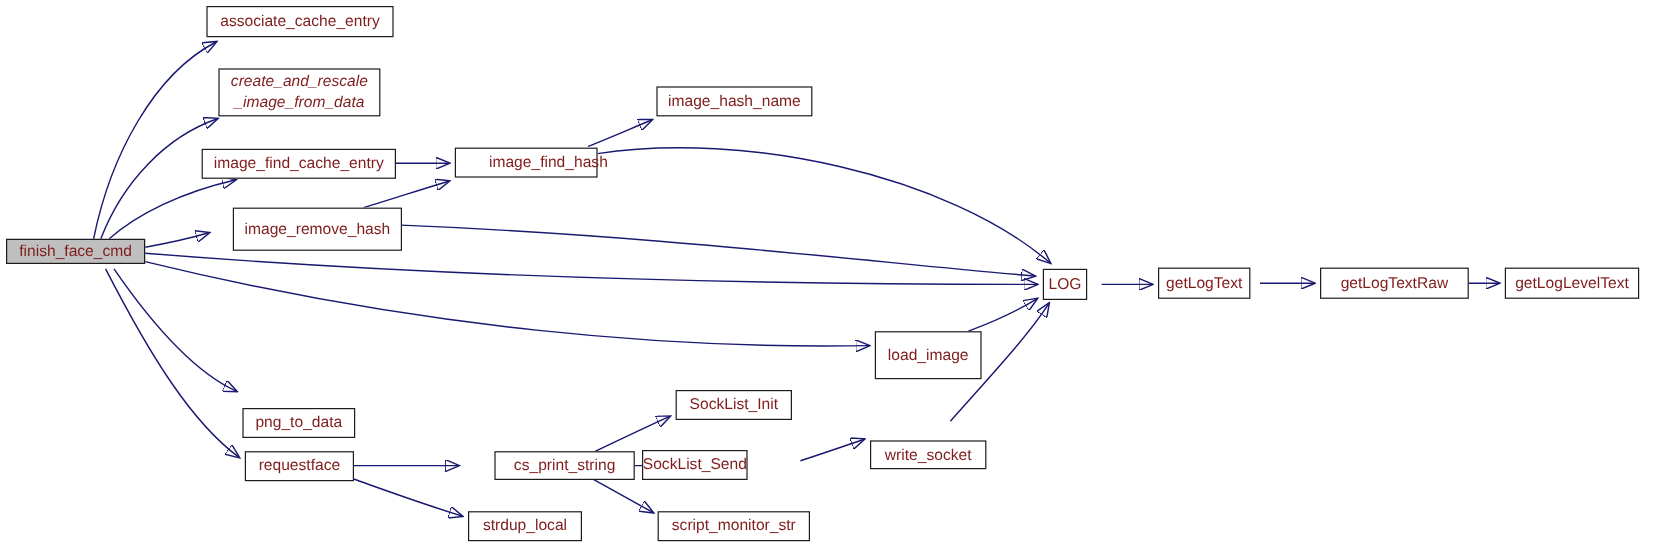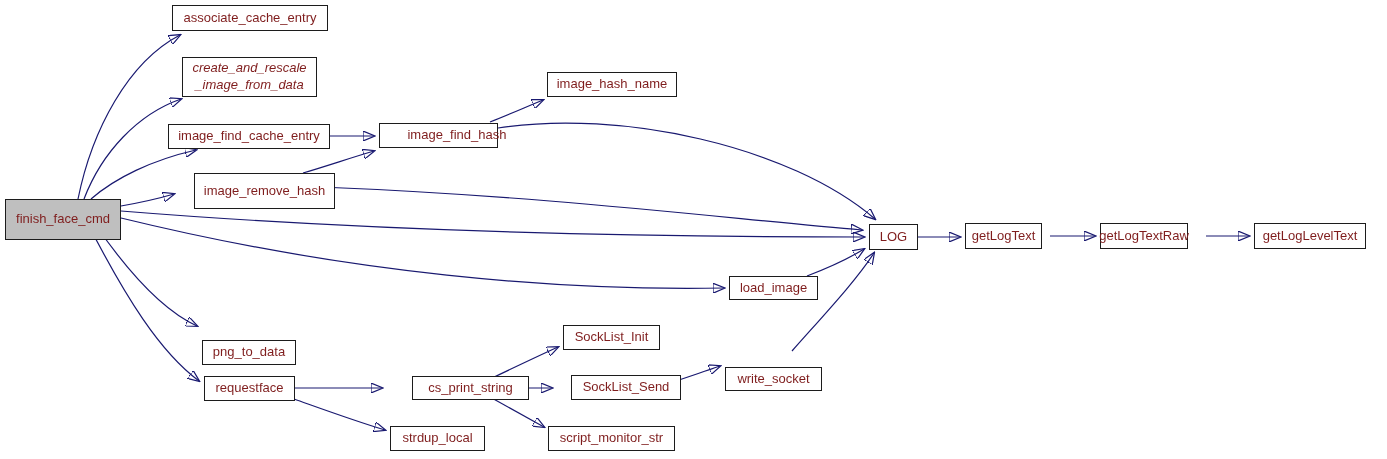--- a/index.html
+++ b/index.html
@@ -69,35 +69,35 @@
     <path d="M 1050,236 L 1095,236" marker-end="url(#arrow)"></path>
     <path d="M 1206,236 L 1249,236" marker-end="url(#arrow)"></path>
     <path d="M 295,388 L 382,388" marker-end="url(#arrow)"></path>
     <path d="M 294,399 C 325,410 355,421 385,430" marker-end="url(#arrow)"></path>
     <path d="M 490,379 C 513,368 536,357 558,347" marker-end="url(#arrow)"></path>
     <path d="M 490,388 L 552,388" marker-end="url(#arrow)"></path>
     <path d="M 490,397 C 508,407 526,417 544,427" marker-end="url(#arrow)"></path>
     <path d="M 667,384 C 685,378 703,372 720,366" marker-end="url(#arrow)"></path>
   </svg>
 
-  <div class="node highlight" style="left:5px;   top:199px; width:116px; height:41px;">finish_face_cmd</div>
+  <div class="node highlight" style="left:5px;   top:199px; width:116px; height:21px;">finish_face_cmd</div>
   <div class="node" style="left:172px; top:5px;   width:156px; height:26px;">associate_cache_entry</div>
   <div class="node" style="left:182px; top:57px;  width:135px; height:40px;font-style:italic;">create_and_rescale
 _image_from_data</div>
   <div class="node" style="left:168px; top:124px; width:162px; height:25px;">image_find_cache_entry</div>
   <div class="node" style="left:194px; top:173px; width:141px; height:36px;">image_remove_hash</div>
   <div class="node" style="left:379px; top:123px; width:119px; height:25px;padding-left:40px;">image_find_hash</div>
   <div class="node" style="left:547px; top:72px;  width:130px; height:25px;">image_hash_name</div>
   <div class="node" style="left:202px; top:340px; width:94px;  height:25px;">png_to_data</div>
   <div class="node" style="left:204px; top:376px; width:91px;  height:25px;">requestface</div>
   <div class="node" style="left:387px; top:376px; width:117px; height:24px;margin-left:25px;">cs_print_string</div>
   <div class="node" style="left:390px; top:426px; width:95px;  height:25px;">strdup_local</div>
   <div class="node" style="left:563px; top:325px; width:97px;  height:25px;">SockList_Init</div>
-  <div class="node" style="left:571px; top:375px; width:110px; height:25px;">SockList_Send</div>
+  <div class="node" style="left:535px; top:375px; width:88px; height:25px;">SockList_Send</div>
   <div class="node" style="left:548px; top:426px; width:127px; height:25px;">script_monitor_str</div>
   <div class="node" style="left:725px; top:351px; width:97px;  height:24px;margin-top:16px;">write_socket</div>
-  <div class="node" style="left:729px; top:276px; width:89px;  height:24px;">load_image</div>
-  <div class="node" style="left:869px; top:224px; width:49px;  height:26px;">LOG</div>
+  <div class="node" style="left:729px; top:276px; width:89px;  height:40px;">load_image</div>
+  <div class="node" style="left:869px; top:224px; width:37px;  height:26px;">LOG</div>
   <div class="node" style="left:965px; top:223px; width:77px;  height:26px;">getLogText</div>
-  <div class="node" style="left:1100px;top:223px; width:88px; height:26px;">getLogTextRaw</div>
+  <div class="node" style="left:1100px;top:223px; width:124px; height:26px;">getLogTextRaw</div>
   <div class="node" style="left:1254px;top:223px; width:112px; height:26px;">getLogLevelText</div>
 
 </div>
 
 </body></html>

